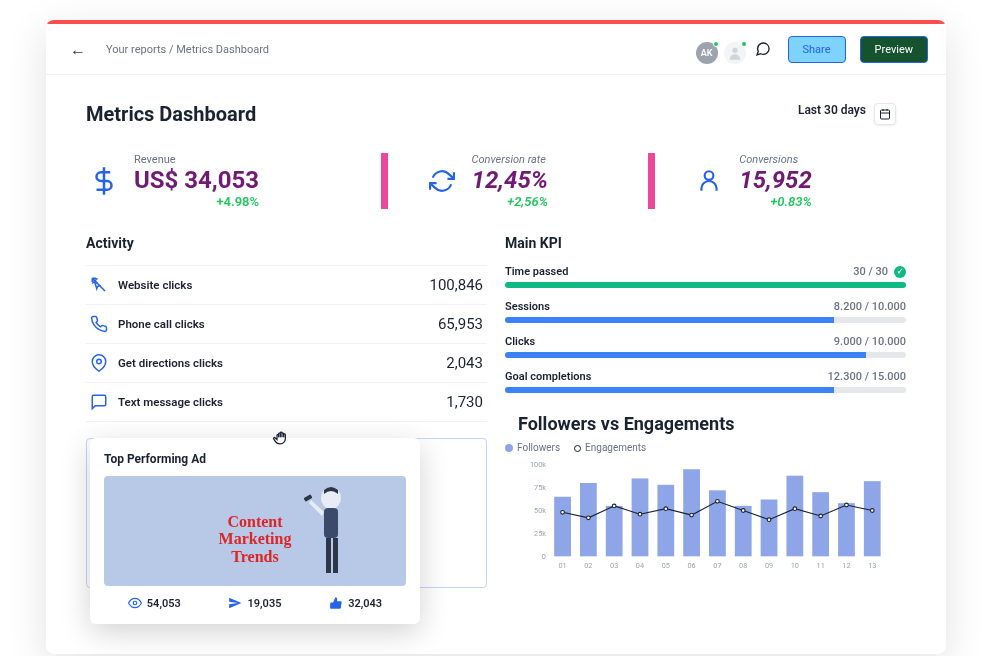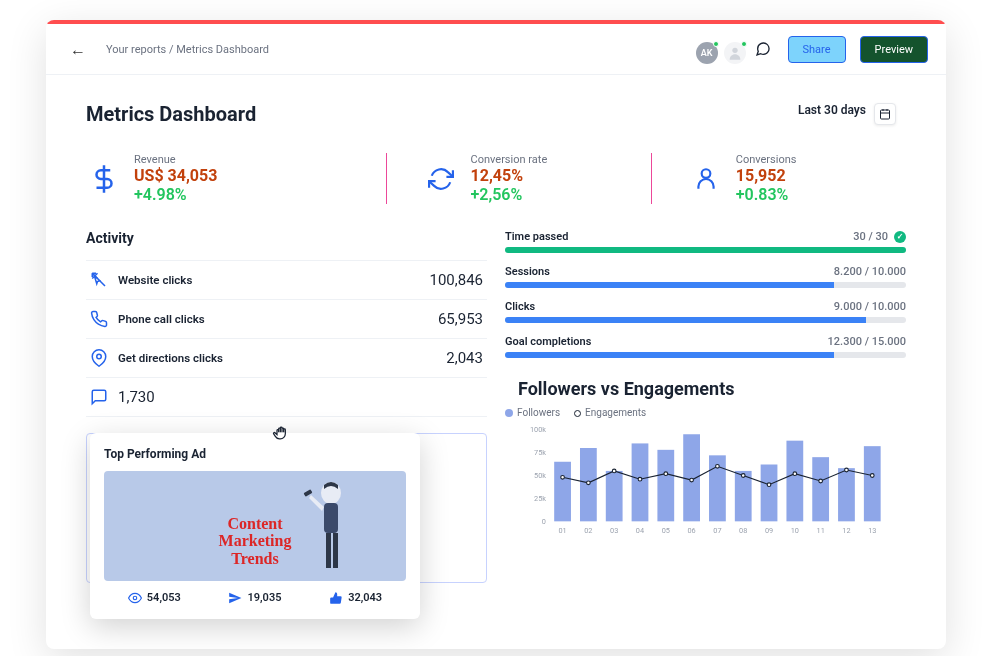--- a/index.html
+++ b/index.html
@@ -21,25 +21,25 @@
   .btn-outline { border: 1px solid #2563eb; color: #2563eb; background: #7dd3fc; }
   .btn-primary { border: 1px solid #2563eb; color: #fff; background: #14532d; }
   .content { padding: 22px 40px 30px 40px; }
   .title-row { display: flex; align-items: center; justify-content: space-between; margin-bottom: 22px; }
   .page-title { font-size: 20px; font-weight: 700; color: #1a2332; }
   .date-range { display: flex; gap: 8px; font-size: 12px; font-weight: 600; color: #1a2332; padding: 6px 10px; border-radius: 4px; }
   .date-range .cal-icon { width: 22px; height: 22px; background: #fff; border: 1px solid #e5e7eb; border-radius: 4px; display:flex; align-items:center; justify-content:center; box-shadow: 0 1px 3px rgba(0,0,0,0.08); }
   .stats-row { display: flex; gap: 10px; margin-bottom: 26px; }
   .stat { display: flex; align-items: center; gap: 12px; padding-right: 40px; }
   .stat-big { flex: 1.4; }
-  .stat-mid { flex: 1; border-left: 1px solid #ec4899; padding-left: 36px; }
+  .stat-mid { flex: 1; border-left: 7px solid #ec4899; padding-left: 36px; font-style: italic; }
   .stat-icon { width: 36px; height: 36px; color: #2563eb; display:flex; align-items:center; justify-content:center; }
   .stat-label { font-size: 11px; color: #6b7280; }
-  .stat-value { font-size: 16px; font-weight: 700; color: #c2410c; }
-  .stat-delta { font-size: 16px; font-weight: 600; color: #22c55e; }
+  .stat-value { font-size: 24px; font-weight: 700; color: #701a75; }
+  .stat-delta { font-size: 13px; font-weight: 600; color: #22c55e; text-align: right; }
   .columns { display: flex; gap: 18px; }
   .col { flex: 1; min-width: 0; }
   .section-title { font-size: 14px; font-weight: 700; color: #1a2332; margin-bottom: 14px; }
   .activity-list { border-top: 1px solid #eef1f5; }
   .activity-row { display: flex; align-items: center; padding: 10px 4px; border-bottom: 1px solid #eef1f5; gap: 10px; }
   .activity-icon { width: 18px; height: 18px; color: #2563eb; flex: 0 0 18px; }
   .activity-label { font-size: 11.5px; color: #1a2332; font-weight: 600; flex: 1; }
   .activity-value { font-size: 15px; color: #1a2332; }
   .kpi-row { margin-bottom: 12px; }
   .kpi-head { display: flex; justify-content: space-between; font-size: 11px; font-weight: 600; color: #1a2332; margin-bottom: 4px; align-items: center; gap: 6px;}
@@ -50,21 +50,21 @@
   .kpi-fill.blue { background: #3b82f6; }
   .check-badge { width: 12px; height: 12px; border-radius: 50%; background: #10b981; color: #fff; font-size: 8px; display:flex; align-items:center; justify-content:center; }
   .ad-placeholder { height: 150px; border: 1px solid #c7d2fe; border-radius: 4px; margin-top: 16px; }
   .ad-card { position: relative; margin-top: -150px; margin-left: 4px; width: 330px; background: #fff; border-radius: 6px; box-shadow: 0 8px 30px rgba(0,0,0,0.18); padding: 14px; }
   .grab-cursor { position: absolute; top: -10px; left: 55%; font-size: 16px; }
   .ad-title { font-size: 12px; font-weight: 700; margin-bottom: 10px; }
   .ad-image { height: 110px; background: #b8c9e8; border-radius: 4px; display:flex; align-items:center; justify-content:center; overflow:hidden; position:relative; }
   .ad-image-text { font-family: Georgia, serif; font-weight: 700; font-size: 16px; color: #dc2626; text-align: center; line-height: 1.1; }
   .ad-person { position:absolute; right: 40px; top: 4px; }
   .ad-metrics { display: flex; justify-content: space-around; margin-top: 10px; }
-  .ad-metric { display: flex; align-items: flex-start; gap: 5px; font-size: 11px; font-weight: 600; color: #1a2332; }
+  .ad-metric { display: flex; align-items: center; gap: 5px; font-size: 11px; font-weight: 600; color: #1a2332; }
   .ad-metric svg { width: 14px; height: 14px; color: #2563eb; }
   .chart-title { font-size: 18px; font-weight: 700; margin-bottom: 8px; margin-left: 13px; }
   .legend { display: flex; gap: 14px; font-size: 10px; color: #6b7280; margin-bottom: 8px; align-items: center;}
   .legend-dot { width: 8px; height: 8px; border-radius: 50%; display:inline-block; margin-right:4px; vertical-align:middle;}
   .legend-dot.fill { background: #8ea6e8; }
   .legend-dot.ring { border: 1.5px solid #1a2332; background: #fff; width: 7px; height: 7px;}
   .chart-svg { width: 100%; height: 110px; }
   .y-ticks { font-size: 8px; fill: #9ca3af; text-anchor: end; }
   .x-ticks { font-size: 8px; fill: #9ca3af; text-anchor: middle; }
   .bar { fill: #8ea6e8; }
@@ -185,20 +185,21 @@
                   <path d="M21 10c0 7-9 13-9 13s-9-6-9-13a9 9 0 0 1 18 0z"></path>
                   <circle cx="12" cy="10" r="3"></circle>
                 </svg></span>
               <span class="activity-label">Get directions clicks</span>
               <span class="activity-value">2,043</span>
             </div>
             <div class="activity-row">
               <span class="activity-icon"><svg viewBox="0 0 24 24" fill="none" stroke="#2563eb" stroke-width="2">
                   <path d="M21 15a2 2 0 0 1-2 2H7l-4 4V5a2 2 0 0 1 2-2h14a2 2 0 0 1 2 2z"></path>
                 </svg></span>
+              <span class="activity-label">Text message clicks</span>
               <span class="activity-value">1,730</span>
             </div>
           </div>
         <div class="ad-placeholder"></div>
         <div class="ad-card">
           <span class="grab-cursor">
             <svg width="20" height="20" viewBox="0 0 24 24" fill="none" stroke="#1a2332" stroke-width="1.5">
                 <path d="M8 11V7a1 1 0 0 1 2 0v4M10 11V6a1 1 0 0 1 2 0v5M12 11V7a1 1 0 0 1 2 0v4M14 11V8a1 1 0 0 1 2 0v5a6 6 0 0 1-6 6h-1a6 6 0 0 1-5-3l-2-3a1 1 0 0 1 1.6-1.2L6 14V9a1 1 0 0 1 2 0v2"></path>
               </svg>
           </span>
@@ -206,21 +207,21 @@
           <div class="ad-image">
             <svg class="ad-person" width="70" height="100" viewBox="0 0 70 100">
               <ellipse cx="35" cy="18" rx="10" ry="11" fill="#e8ecf5"></ellipse>
               <path d="M28 14 Q35 8 42 14 L42 10 Q35 4 28 10 Z" fill="#2d3748"></path>
               <rect x="28" y="28" width="14" height="30" rx="4" fill="#3b4a6b"></rect>
               <rect x="30" y="58" width="5" height="35" fill="#2d3748"></rect>
               <rect x="37" y="58" width="5" height="35" fill="#2d3748"></rect>
               <path d="M28 32 L15 20 L13 23 L26 36 Z" fill="#e8ecf5"></path>
               <rect x="8" y="16" width="8" height="4" rx="1" fill="#2d3748" transform="rotate(-30 12 18)"></rect>
             </svg>
-            <div class="ad-image-text" style="white-space:pre-line; position:relative; top:15px">Content
+            <div class="ad-image-text" style="white-space:pre-line; position:relative; top:8px">Content
 Marketing
 Trends</div>
           </div>
           <div class="ad-metrics">
             <div class="ad-metric">
                 <svg viewBox="0 0 24 24" fill="none" stroke="currentColor" stroke-width="2">
                   <path d="M1 12s4-8 11-8 11 8 11 8-4 8-11 8-11-8-11-8z"></path>
                   <circle cx="12" cy="12" r="3"></circle>
                 </svg>
                 <span>54,053</span>
@@ -235,20 +236,21 @@
                 <svg viewBox="0 0 24 24" fill="#2563eb">
                   <path d="M14 9V5a3 3 0 0 0-3-3l-4 9v11h11.28a2 2 0 0 0 2-1.7l1.38-9a2 2 0 0 0-2-2.3zM7 22H4a2 2 0 0 1-2-2v-7a2 2 0 0 1 2-2h3"></path>
                 </svg>
                 <span>32,043</span>
               </div>
           </div>
         </div>
       </div>
 
       <div class="col">
+        <div class="section-title">Main KPI</div>
         <div id="kpi-list">
             <div class="kpi-row">
               <div class="kpi-head">
                 <span>Time passed</span>
                 <span style="flex:1"></span>
                 <span class="right">30 / 30</span>
                 <span class="check-badge">✓</span>
               </div>
               <div class="kpi-bar">
                 <div class="kpi-fill green" style="width:100%"></div>

